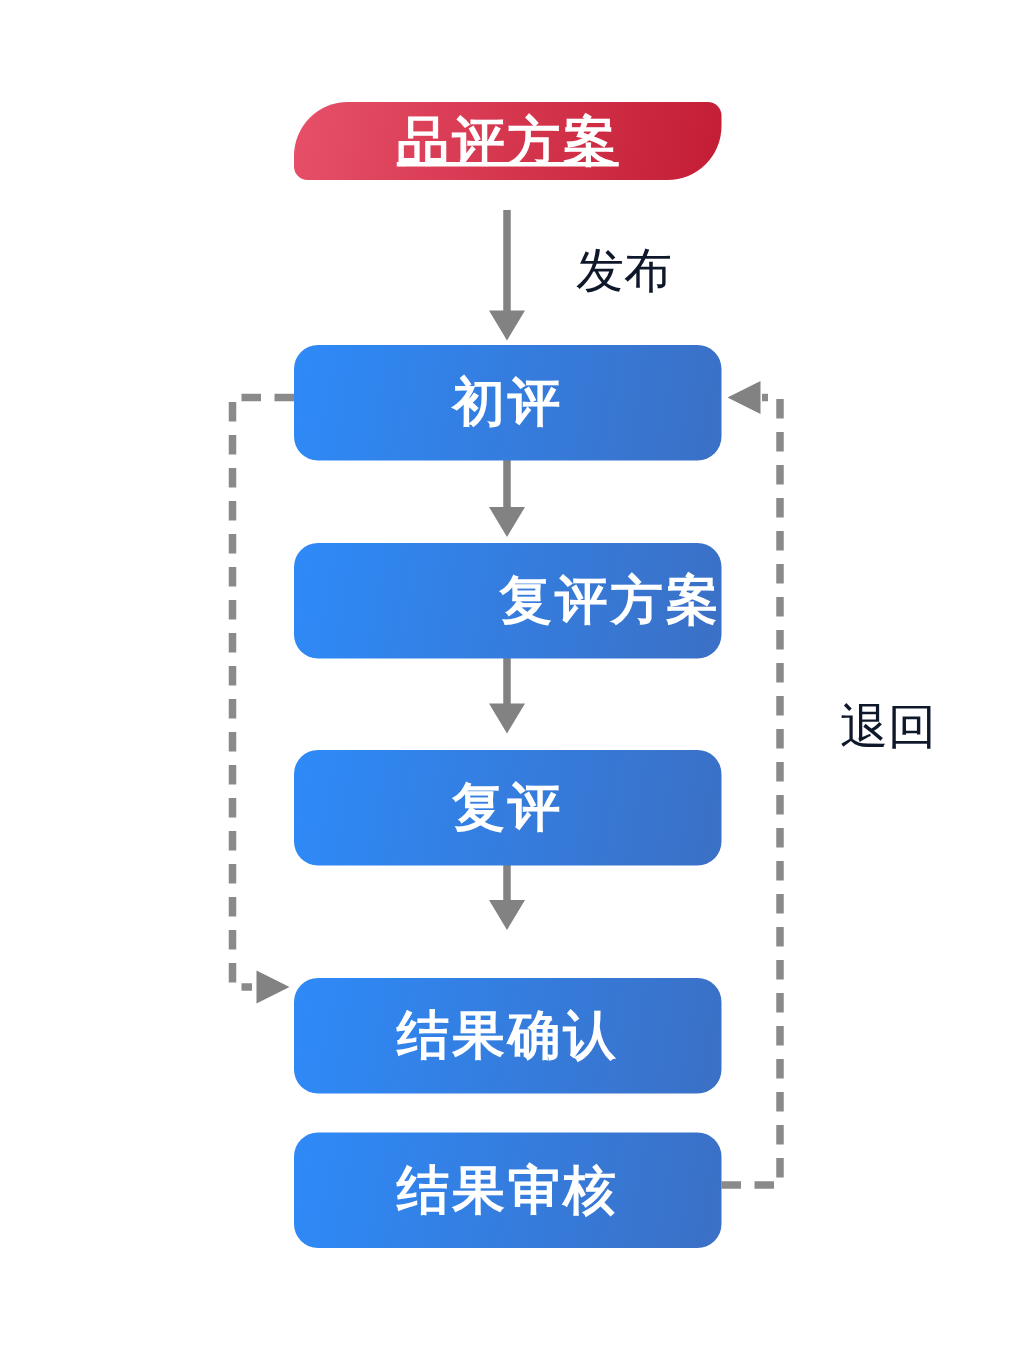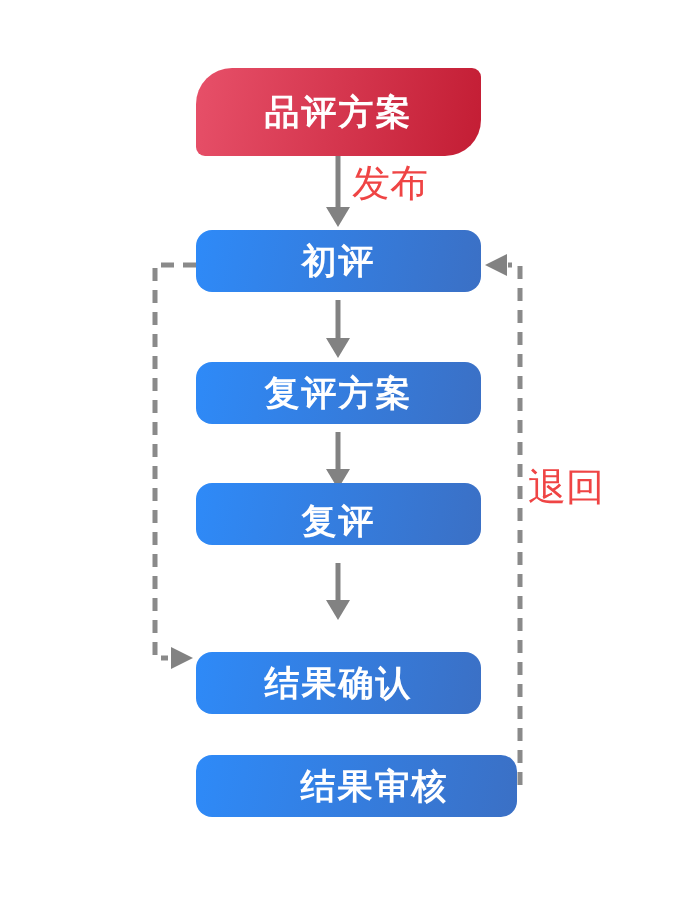--- a/index.html
+++ b/index.html
@@ -17,50 +17,52 @@
   .connector-layer{
     position:absolute;
     left:0;top:0;
     width:688px;height:911px;
     pointer-events:none;
   }
   .flow-node{
     position:absolute;
     left:196px;
     width:285px;
-    height:62px;
+    height:77px;
     display:flex;
     align-items:center;
     justify-content:center;
     color:#ffffff;
     font-size:35px;
     font-weight:bold;
     letter-spacing:2px;
   }
   .node-blue{
     background:linear-gradient(100deg,#2e8af8 0%,#3b70c5 100%);
     border-radius:16px;
   }
   .node-red{
     background:linear-gradient(100deg,#e75069 0%,#c31d34 100%);
     border-radius:36px 9px 36px 9px;
-    height:88px;
+    height:52px;
+    text-decoration:underline;
   }
   .n1{top:68px;}
   .n2{top:230px;}
-  .n3{top:362px;}
-  .n4{top:483px;align-items:flex-end;}
+  .n3{top:362px;justify-content:flex-end;}
+  .n4{top:500px;}
   .n5{top:652px;}
-  .n6{top:755px;padding-left:36px;}
+  .n6{top:755px;}
   .edge-label{
     position:absolute;
-    color:#ef4444;
-    font-size:38px;
+    color:#0f172a;
+    font-size:32px;
     line-height:1;
     white-space:nowrap;
+    margin-left:32px;
   }
   .label-publish{left:352px;top:164px;}
   .label-return{left:528px;top:468px;}
 </style>
 </head>
 <body>
 
 <div class="canvas">
 
   <svg class="connector-layer" width="688" height="911" viewBox="0 0 688 911" xmlns="http://www.w3.org/2000/svg">

